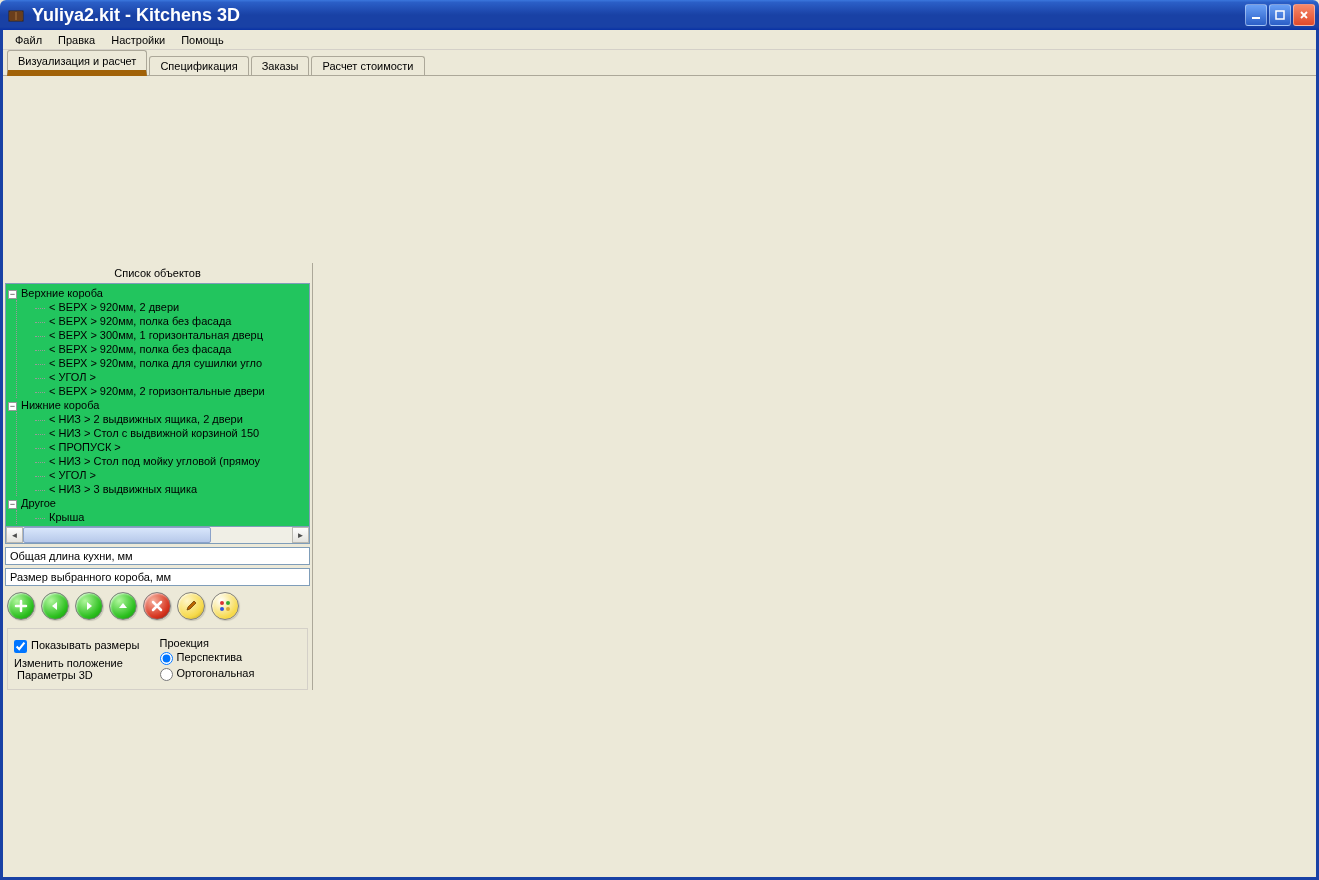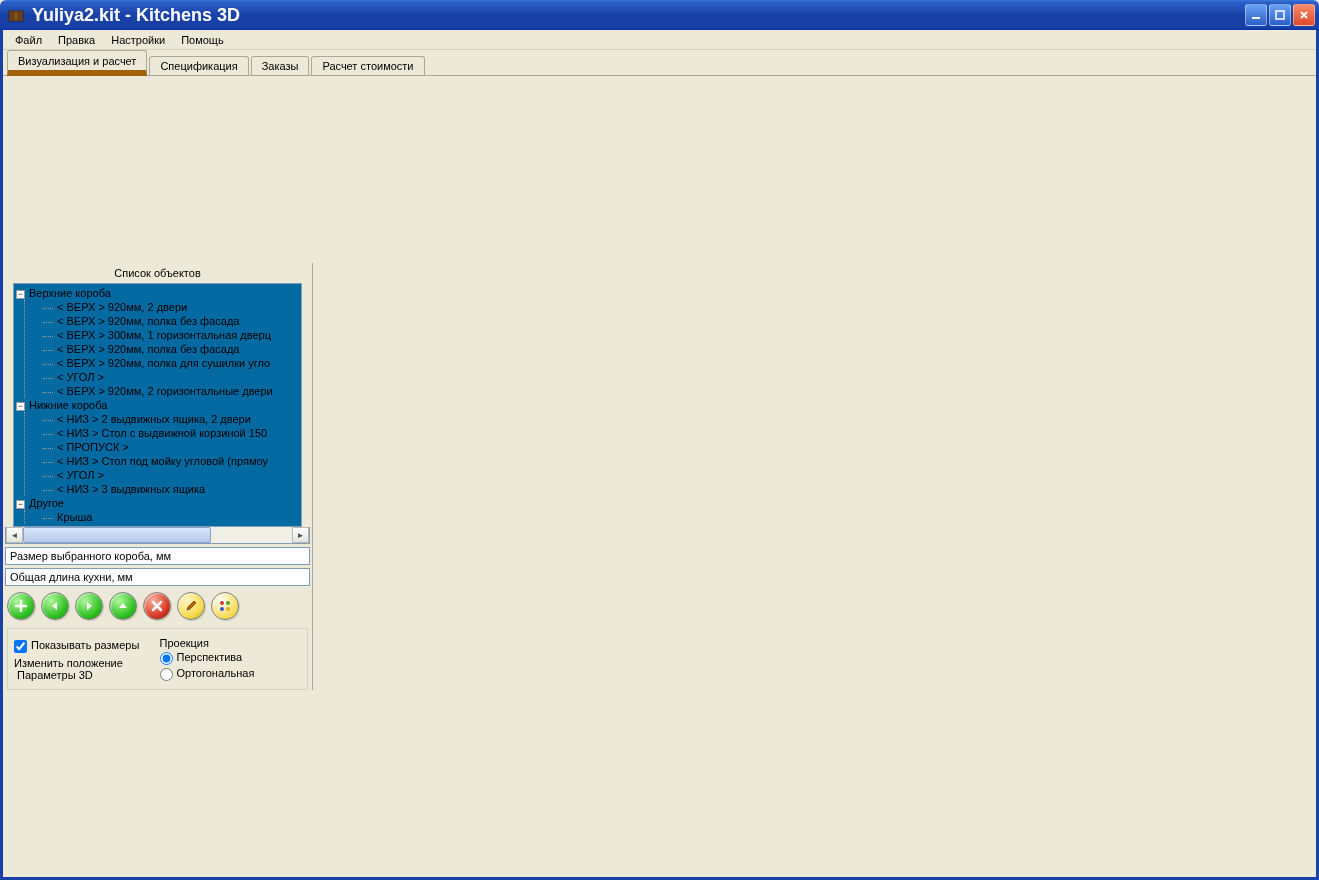--- a/index.html
+++ b/index.html
@@ -26,21 +26,21 @@
 .tab { background: #ece9d8; border: 1px solid #aca899; border-bottom: none; padding: 3px 10px 3px 10px; margin-right: 2px; border-radius: 3px 3px 0 0; position: relative; }
 .tab.active { background: #ece9d8; border-bottom: 6px solid #a16207; margin-bottom: -1px; padding-top: 4px; }
 
 
 .main { flex: 1; display: flex; min-height: 0; align-items: center; }
 .leftpane { width: 310px; display: flex; flex-direction: column; border-right: 1px solid #aca899; background: #ece9d8; }
 .viewport { flex: 1; background: #0400ff; position: relative; overflow: hidden; }
 
 
 .list-title { text-align: center; padding: 4px 0; background: #ece9d8; }
-.tree { flex: 1; background: #0369a1; border: 1px solid #7f9db9; margin: 0 10px; overflow: auto; padding: 2px; min-height: 0; }
+.tree { flex: 1; background: #22c55e; border: 1px solid #7f9db9; margin: 0 2px; overflow: auto; padding: 2px; min-height: 0; }
 .tree-node { white-space: nowrap; padding: 1px 0; }
 .tree-children { padding-left: 18px; border-left: 1px dotted #999; margin-left: 8px; }
 .expander { display: inline-block; width: 9px; height: 9px; border: 1px solid #999; text-align: center; line-height: 7px; font-size: 9px; margin-right: 4px; background: white; color: #333; vertical-align: middle; }
 .leaf-dash { display: inline-block; width: 10px; border-top: 1px dotted #999; vertical-align: middle; margin-right: 4px; }
 
 
 .hscroll { height: 17px; background: #ece9d8; margin: 0 2px; border: 1px solid #7f9db9; border-top: none; display: flex; }
 .hscroll .arrow { width: 17px; background: linear-gradient(#fdfdfd,#e4e3de); border: 1px solid #b9b8b1; display: flex; align-items: center; justify-content: center; font-size: 8px; color: #4d4d4d; }
 .hscroll .track { flex: 1; background: #f0efe6; position: relative; }
 .hscroll .thumb { position: absolute; left: 0; top: 0; bottom: 0; width: 70%; background: linear-gradient(#d8e6fb,#b7c9ea); border: 1px solid #8ba2c9; border-radius: 2px; }
@@ -166,22 +166,22 @@
       </div>
 
       <div class="hscroll">
         <div class="arrow">◄</div>
         <div class="track">
             <div class="thumb"></div>
           </div>
         <div class="arrow">►</div>
       </div>
 
+      <div class="size-row"><input type="text" value="Общая длина кухни, мм" style=""></div>
       <div class="size-row"><input type="text" value="Размер выбранного короба, мм" style=""></div>
-      <div class="size-row"><input type="text" value="Общая длина кухни, мм" style=""></div>
 
       <div class="toolbuttons">
         <div class="rbtn green">
             <svg width="14" height="14">
               <path d="M7 2 V12 M2 7 H12" stroke="white" stroke-width="2.5" stroke-linecap="round"></path>
             </svg>
           </div>
         <div class="rbtn green">
             <svg width="14" height="14">
               <path d="M9 3 L4 7 L9 11" fill="white"></path>

